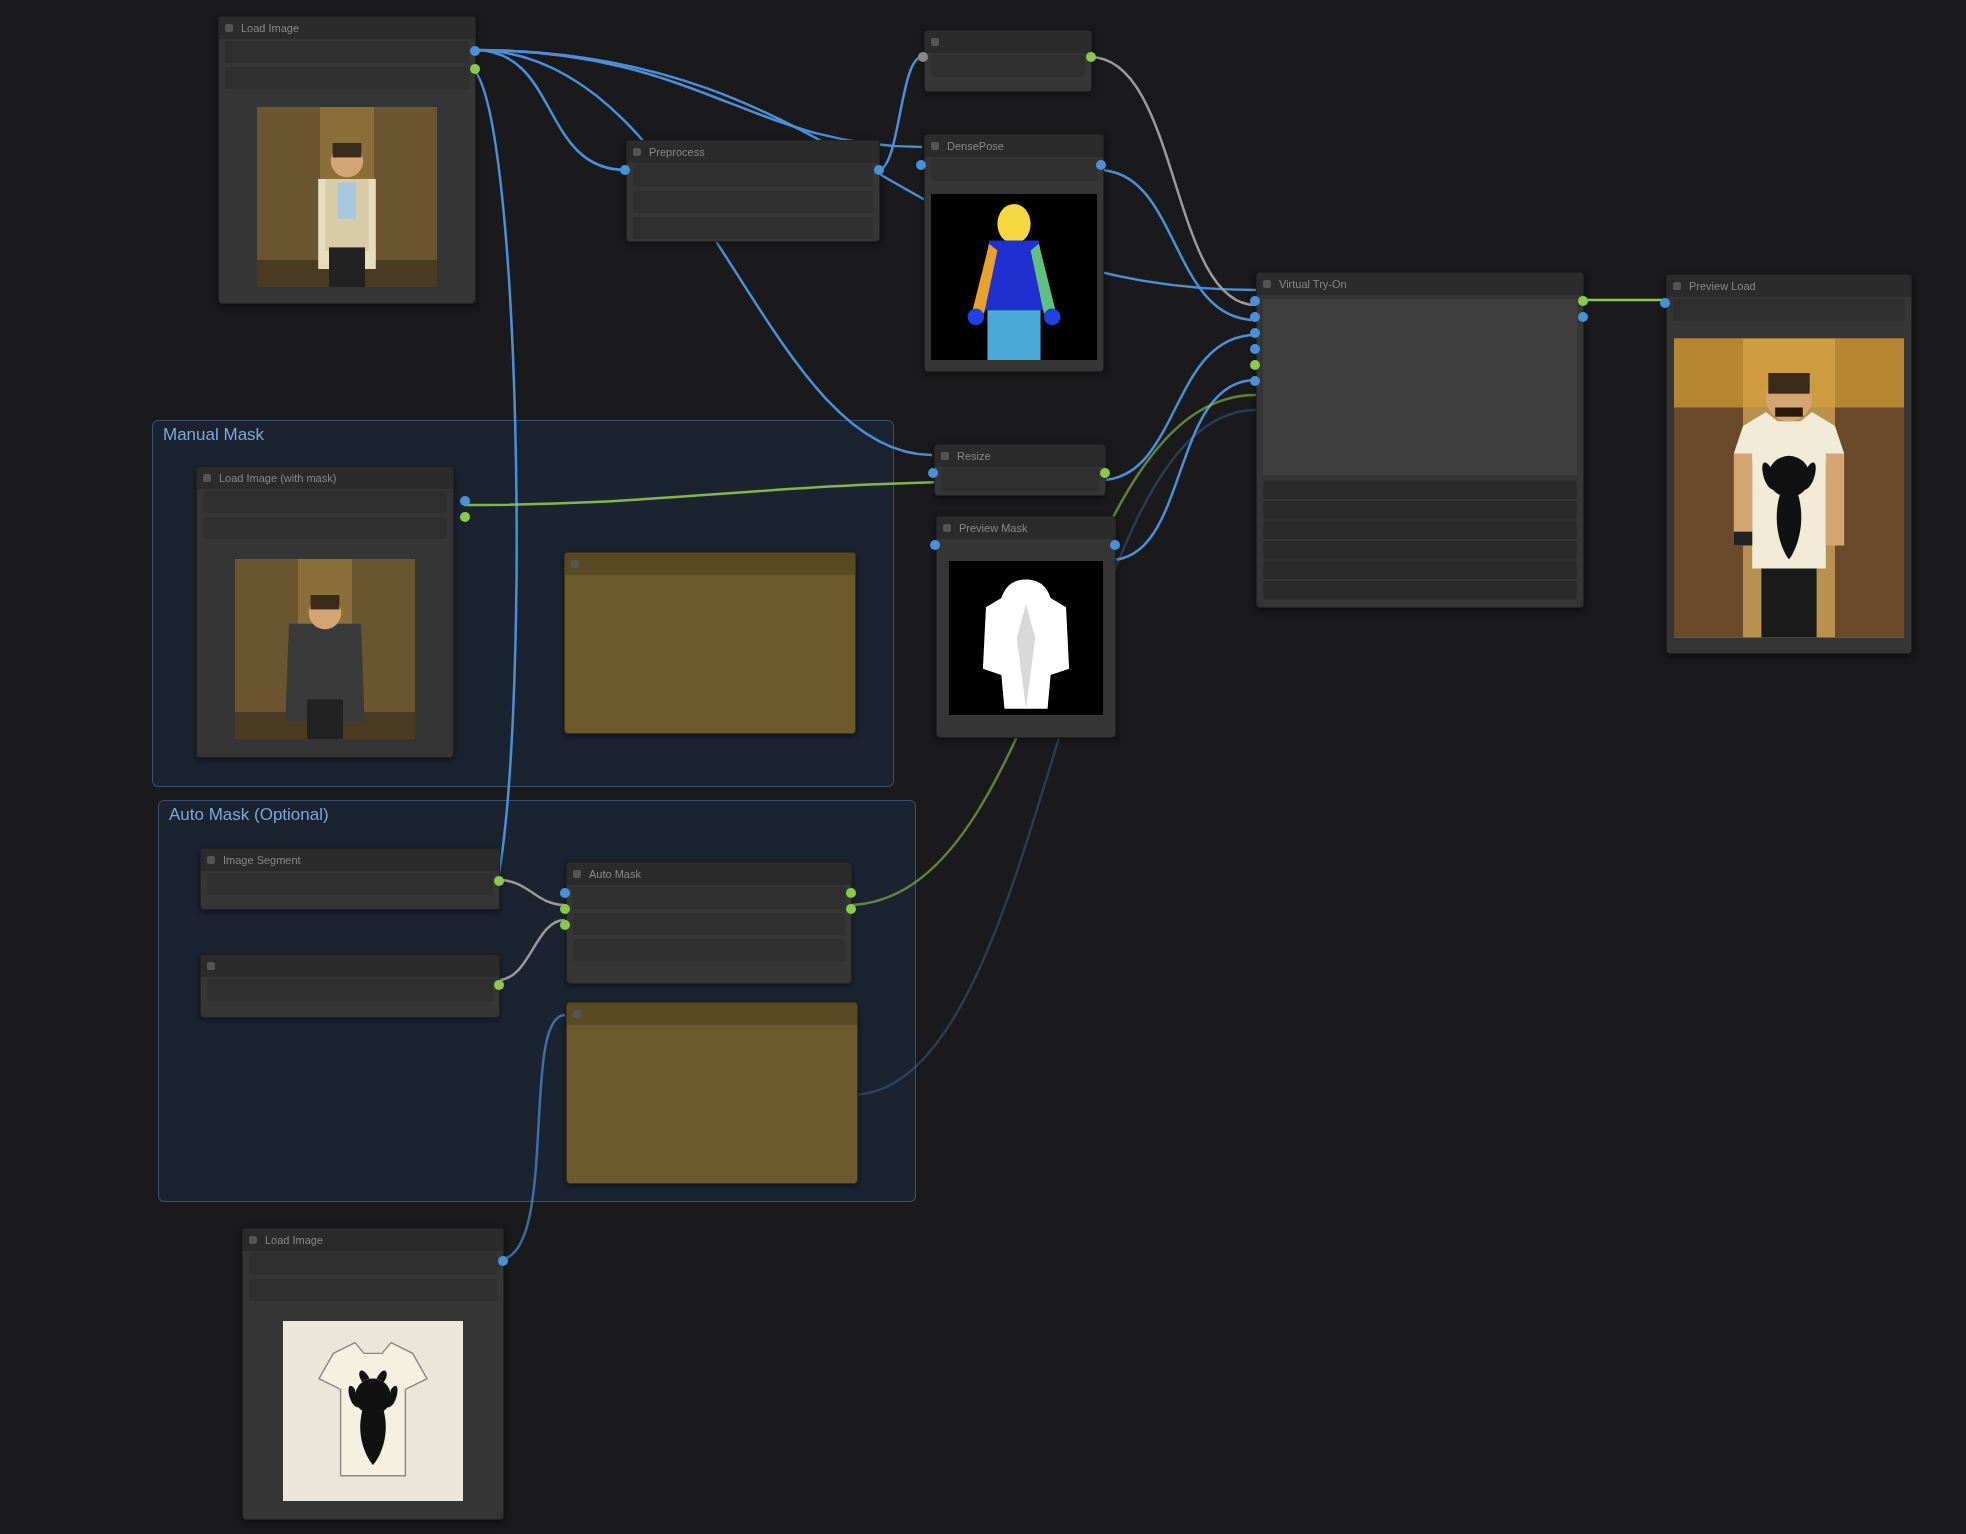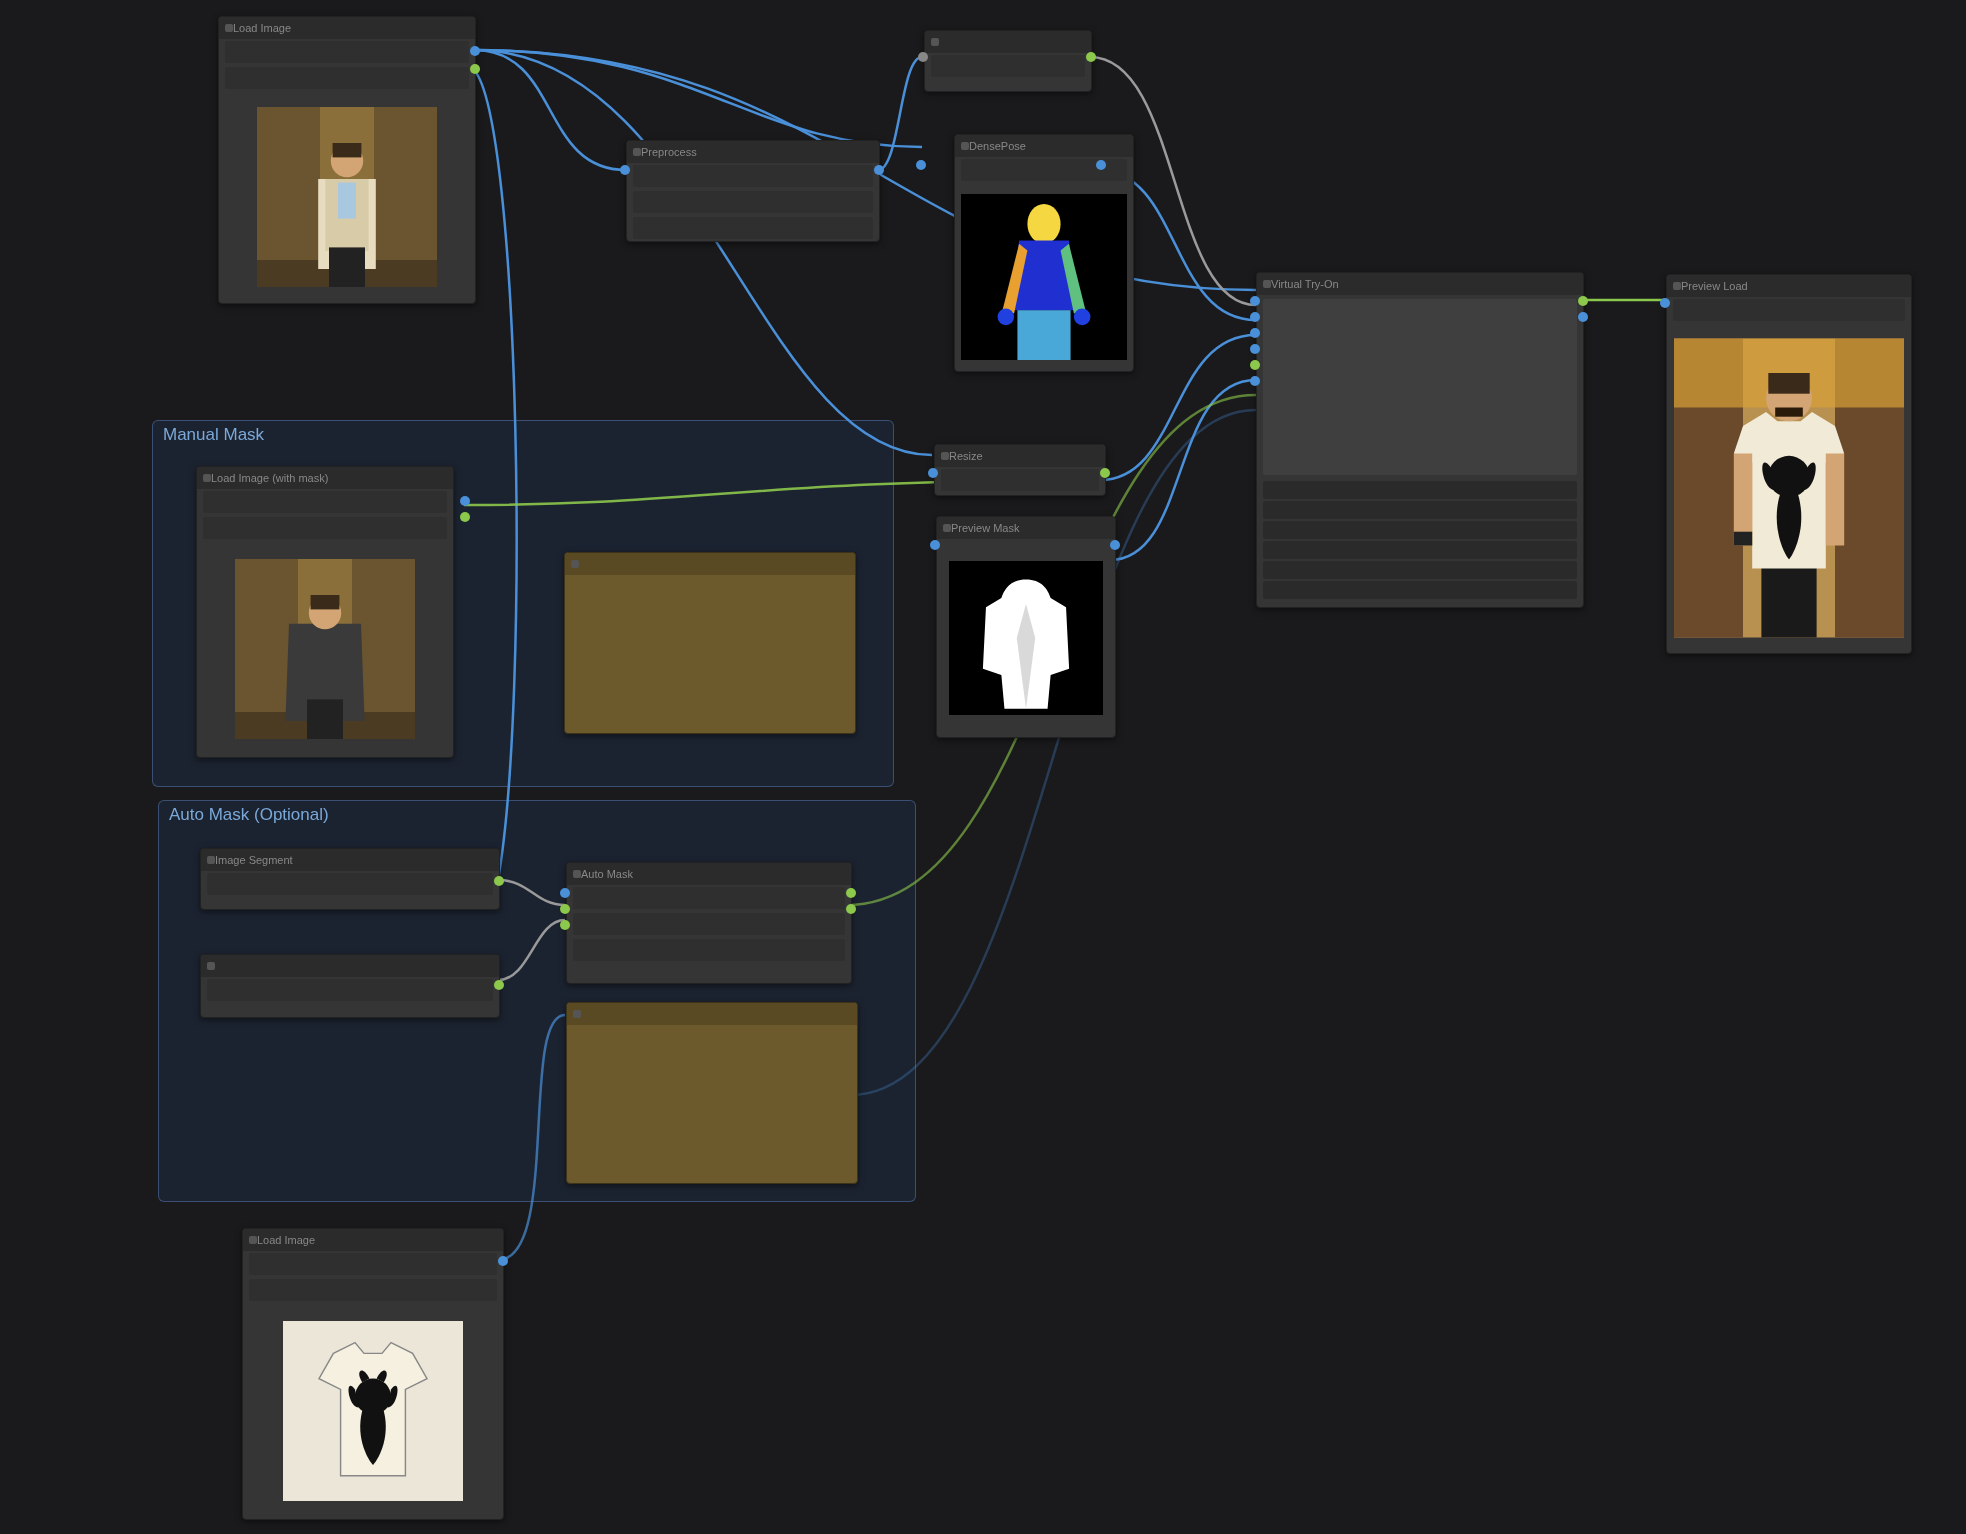--- a/index.html
+++ b/index.html
@@ -34,21 +34,21 @@
     overflow: hidden;
   }
   .node .titlebar {
     height: 22px;
     background: #2b2b2b;
     display: flex;
     align-items: center;
     padding: 0 6px;
     font-size: 11px;
     color: #888;
-    gap: 0;
+    gap: 8px;
   }
   .node .titlebar .collapse {
     width: 8px; height: 8px;
     background: #555;
     border-radius: 2px;
   }
   .node .row {
     height: 22px;
     background: #2f2f2f;
     margin: 2px 6px;
@@ -188,21 +188,21 @@
 
 <div class="node" style="left:924px; top:30px; width:166px; height:60px;">
   <div class="titlebar">
     <span class="collapse"></span>
   </div>
   <div class="row"></div>
 </div>
 <div class="port gray" style="left:918px; top:52px;"></div>
 <div class="port green" style="left:1086px; top:52px;"></div>
 
-<div class="node" style="left:954px; top:134px; width:178px; height:236px;">
+<div class="node" style="left:924px; top:134px; width:178px; height:236px;">
   <div class="titlebar">
     <span class="collapse"></span>
     <span>DensePose</span>
   </div>
   <div class="row"></div>
   <div class="imgslot">
     <svg width="166" height="170" viewBox="0 0 100 100">
       <rect width="100" height="100" fill="#000"></rect>
 
       <ellipse cx="50" cy="18" rx="10" ry="12" fill="#f5d742"></ellipse>

